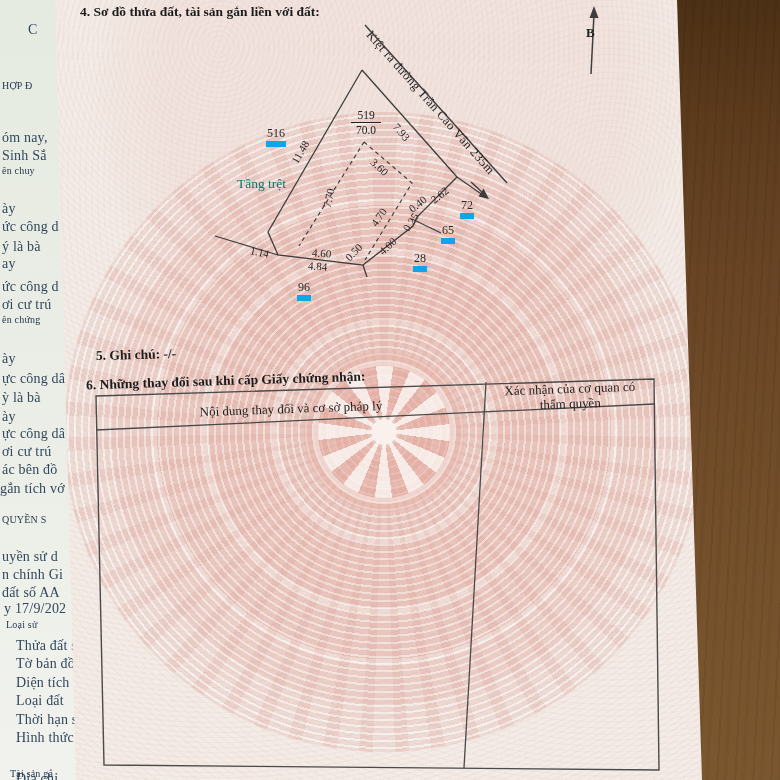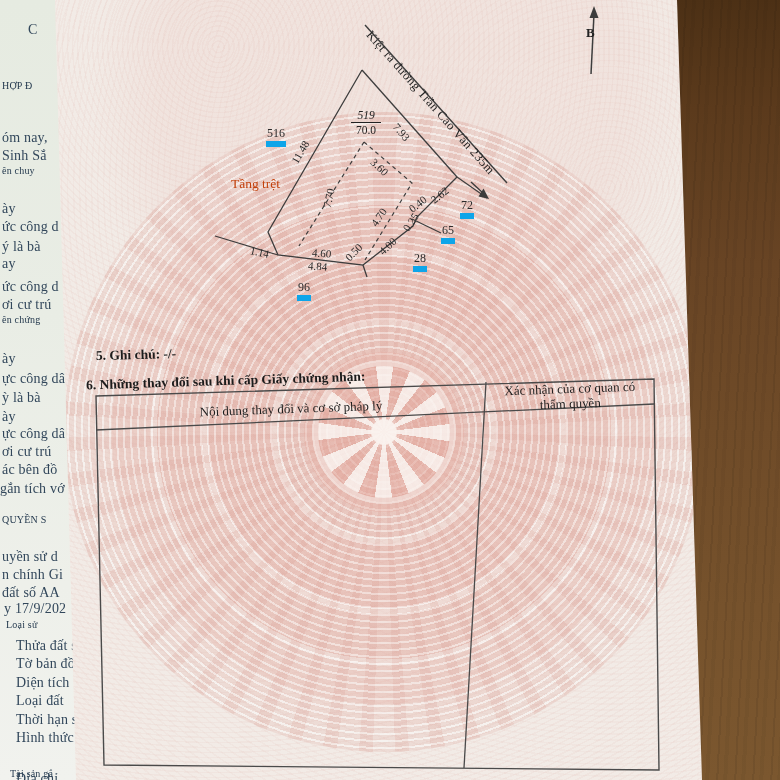--- a/index.html
+++ b/index.html
@@ -86,23 +86,23 @@
     position:absolute;font-size:11px;color:#2b2b2b;white-space:nowrap;transform-origin:center;
   }
   .parcel{
     position:absolute;font-size:12px;color:#2b2b2b;white-space:nowrap;
     border-bottom:6px solid #0ea5e9;padding:0 1px;line-height:1.15;
   }
   .street{
     position:absolute;left:374px;top:28px;transform:rotate(48.5deg);transform-origin:0 0;
     font-size:12.5px;color:#242424;white-space:nowrap;letter-spacing:.4px;
   }
-  .floor-label{position:absolute;left:231px;top:176px;font-size:13.5px;color:#c2410c;}
+  .floor-label{position:absolute;left:237px;top:176px;font-size:13.5px;color:#0f766e;}
   .frac{position:absolute;left:351px;top:109px;width:30px;text-align:center;color:#222;}
-  .frac .num{display:block;font-size:11.5px;border-bottom:1.4px solid #222;padding-bottom:1px;font-style:italic;}
+  .frac .num{display:block;font-size:11.5px;border-bottom:1.4px solid #222;padding-bottom:1px;}
   .frac .den{display:block;font-size:11.5px;padding-top:1px;}
   .north-b{position:absolute;left:586px;top:25px;font-size:13px;font-weight:bold;color:#222;}
 
   
   .tbl-lines{position:absolute;inset:0;pointer-events:none;}
   .th1{
     position:absolute;left:126px;top:401px;width:330px;text-align:center;
     font-size:13px;color:#1e1e1e;transform:rotate(-2deg);
   }
   .th2{
@@ -152,20 +152,21 @@
     <span class="uline" style="top:730px;left:16px">Hình thức</span>
     <span class="uline" style="top:771px;left:16px">Địa chỉ</span>
     <span class="uline b" style="top:768px;left:10px">Tài sản gắ</span>
   </div>
 
   <div class="cert">
     <div class="texture"></div>
     <div class="drum"></div>
     <div class="page-edge"></div>
 
+    <div class="h" style="left:80px;top:4px">4. Sơ đồ thửa đất, tài sản gắn liền với đất:</div>
 
     <div class="diagram">
       <svg width="780" height="780" viewBox="0 0 780 780">
 
         <path d="M365,25 L507,183" stroke="#3d3d3d" stroke-width="1.4" fill="none"></path>
 
         <path d="M471,182 L483,193" stroke="#3d3d3d" stroke-width="1.4" fill="none"></path>
         <polygon points="489,199 478.5,196.5 483.5,188.5" fill="#3d3d3d"></polygon>
 
         <path d="M362,70 L457,177" stroke="#3d3d3d" stroke-width="1.3" fill="none"></path>

